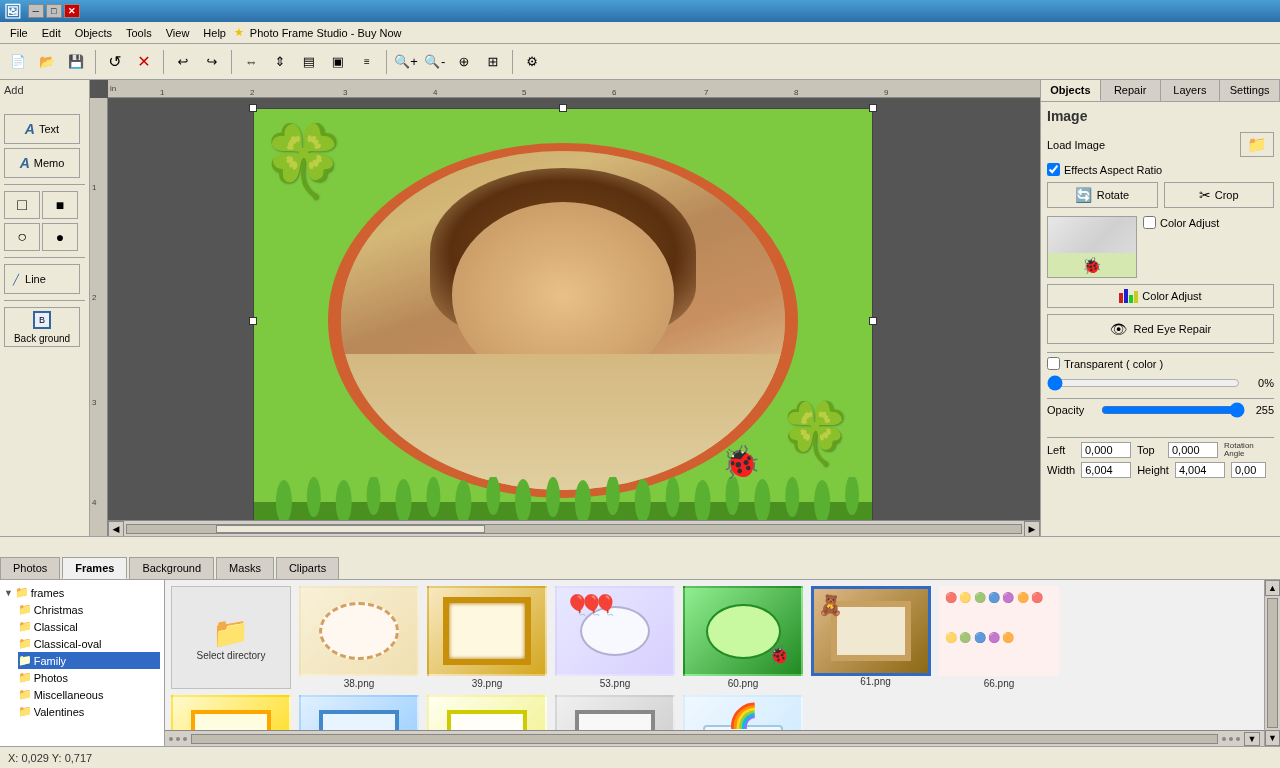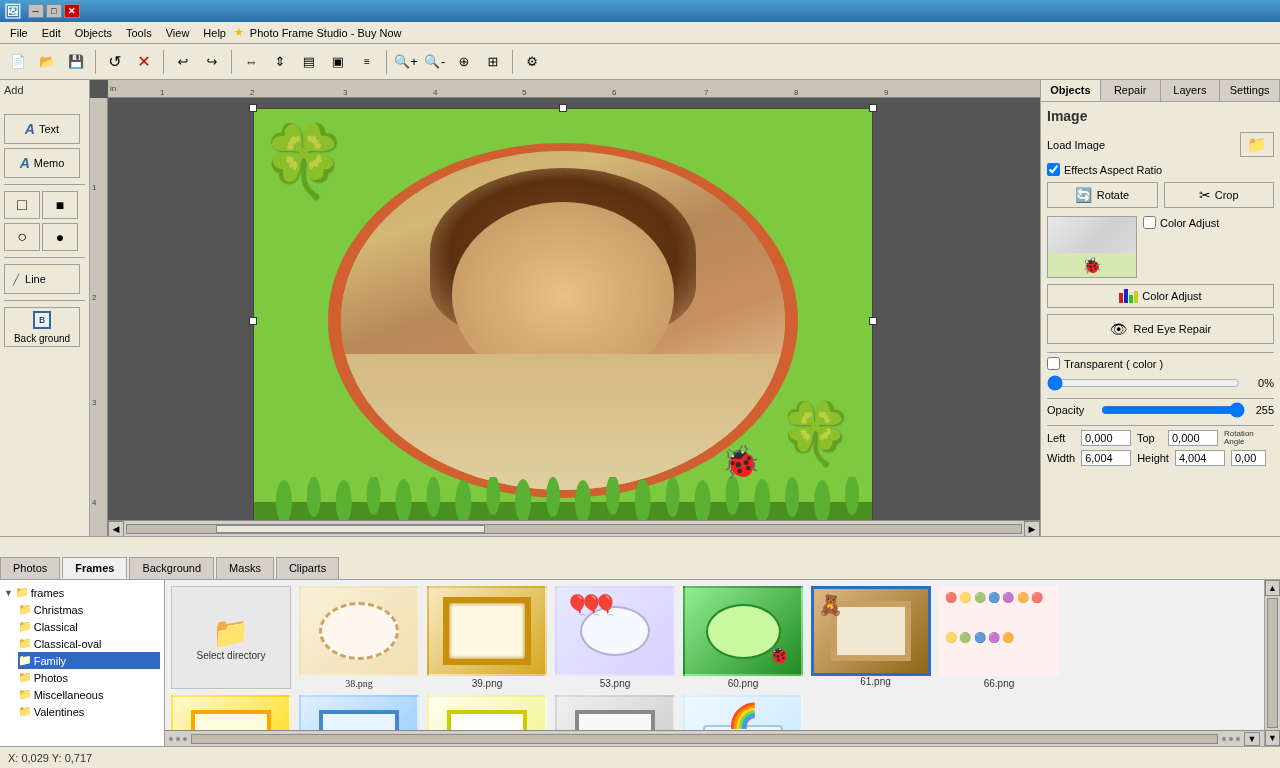--- a/index.html
+++ b/index.html
@@ -341,21 +341,21 @@
       </div>
 
 
       <div style="display:flex; align-items:center; gap:4px; margin-bottom:8px;">
         <input type="range" min="0" max="100" value="0" style="flex: 1 1 0%; height: 14px;">
         <span style="font-size:11px; width:30px; text-align:right;">0%</span>
       </div>
 
       <div style="height:1px; background:#a0a0a0; margin:4px 0;"></div>
 
-      <div style="display:flex; align-items:center; gap:4px; margin-bottom:8px;">
+      <div style="display:flex; align-items:center; gap:4px; margin-bottom:20px;">
         <span style="font-size:11px; min-width:50px;">Opacity</span>
         <input type="range" min="0" max="255" value="255" style="flex: 1 1 0%; height: 14px;">
         <span style="font-size:11px; width:25px; text-align:right;">255</span>
       </div>
 
       <div style="height:1px; background:#a0a0a0; margin:4px 0;"></div>
 
       <div style="display:flex; align-items:center; gap:6px; margin-bottom:4px; font-size:11px;">
         <span style="min-width:28px;">Left</span>
         <input type="text" style="width: 50px; border: 1px solid rgb(160, 160, 160); padding: 1px 3px; font-size: 11px;" value="0,000">
@@ -438,21 +438,21 @@
 
           <div style="display:flex; flex-direction:column; align-items:center; justify-content:center; width:120px; min-width:120px; cursor:pointer; padding:4px; background:#e8e8e8; border:1px solid #c0c0c0;">
             <span style="font-size:30px; color:#d4a020;">📁</span>
             <span style="font-size:10px; color:#333; text-align:center;">Select directory</span>
           </div>
 
           <div style="display:flex; flex-direction:column; align-items:center;">
             <div style="width:120px; height:90px; background:linear-gradient(135deg, #f8f0d8, #f0e0b0); border:2px solid transparent; overflow:hidden; display:flex; align-items:center; justify-content:center; cursor:pointer;">
               <div style="width:80px; height:58px; border:3px dashed #d4a060; border-radius:50%; background:#fff8f0;"></div>
             </div>
-            <span style="font-size:10px; color:#333; margin-top:2px;font-family:Liberation Serif, serif;">38.png</span>
+            <span style="font-size:10px; color:#333; margin-top:2px;">38.png</span>
           </div>
 
           <div style="display:flex; flex-direction:column; align-items:center;">
             <div style="width:120px; height:90px; background:linear-gradient(135deg, #f8e8c0, #d4a820); border:2px solid transparent; overflow:hidden; display:flex; align-items:center; justify-content:center; cursor:pointer;">
               <div style="width:88px; height:68px; border:6px solid #c8900a; background:#fff8e0; box-shadow: inset 0 0 4px #a87000;"></div>
             </div>
             <span style="font-size:10px; color:#333; margin-top:2px;">39.png</span>
           </div>
 
           <div style="display:flex; flex-direction:column; align-items:center;">

